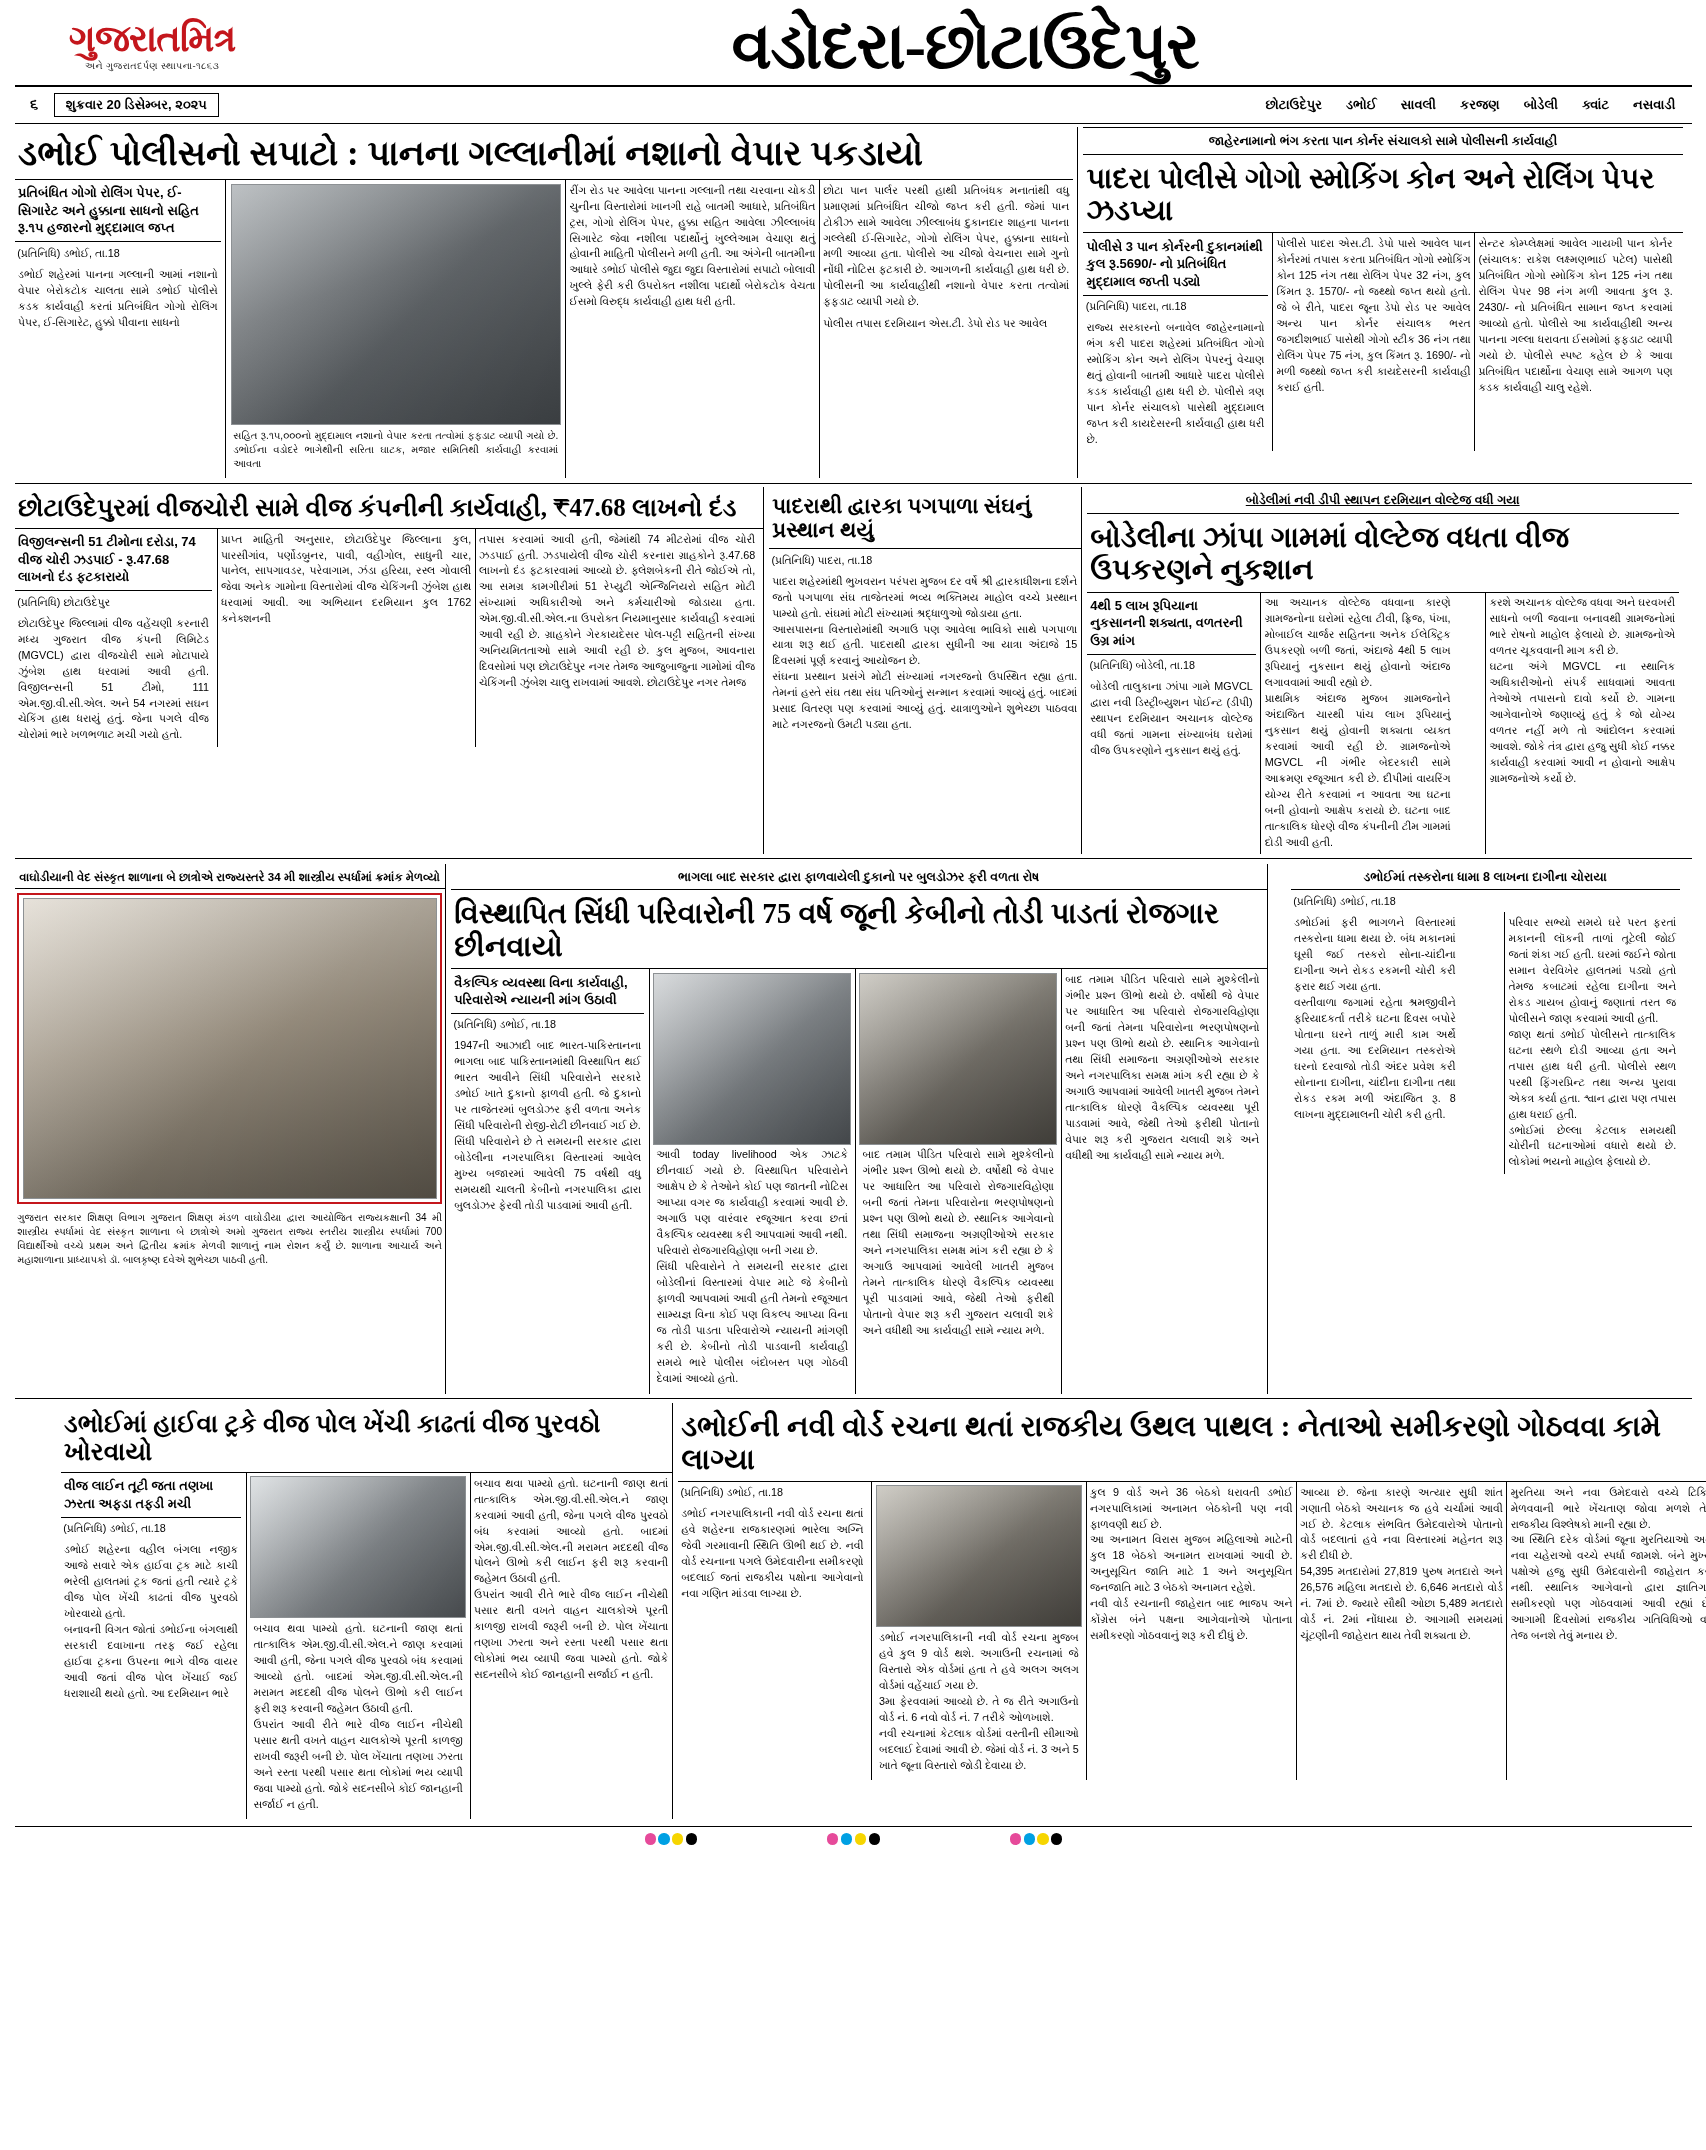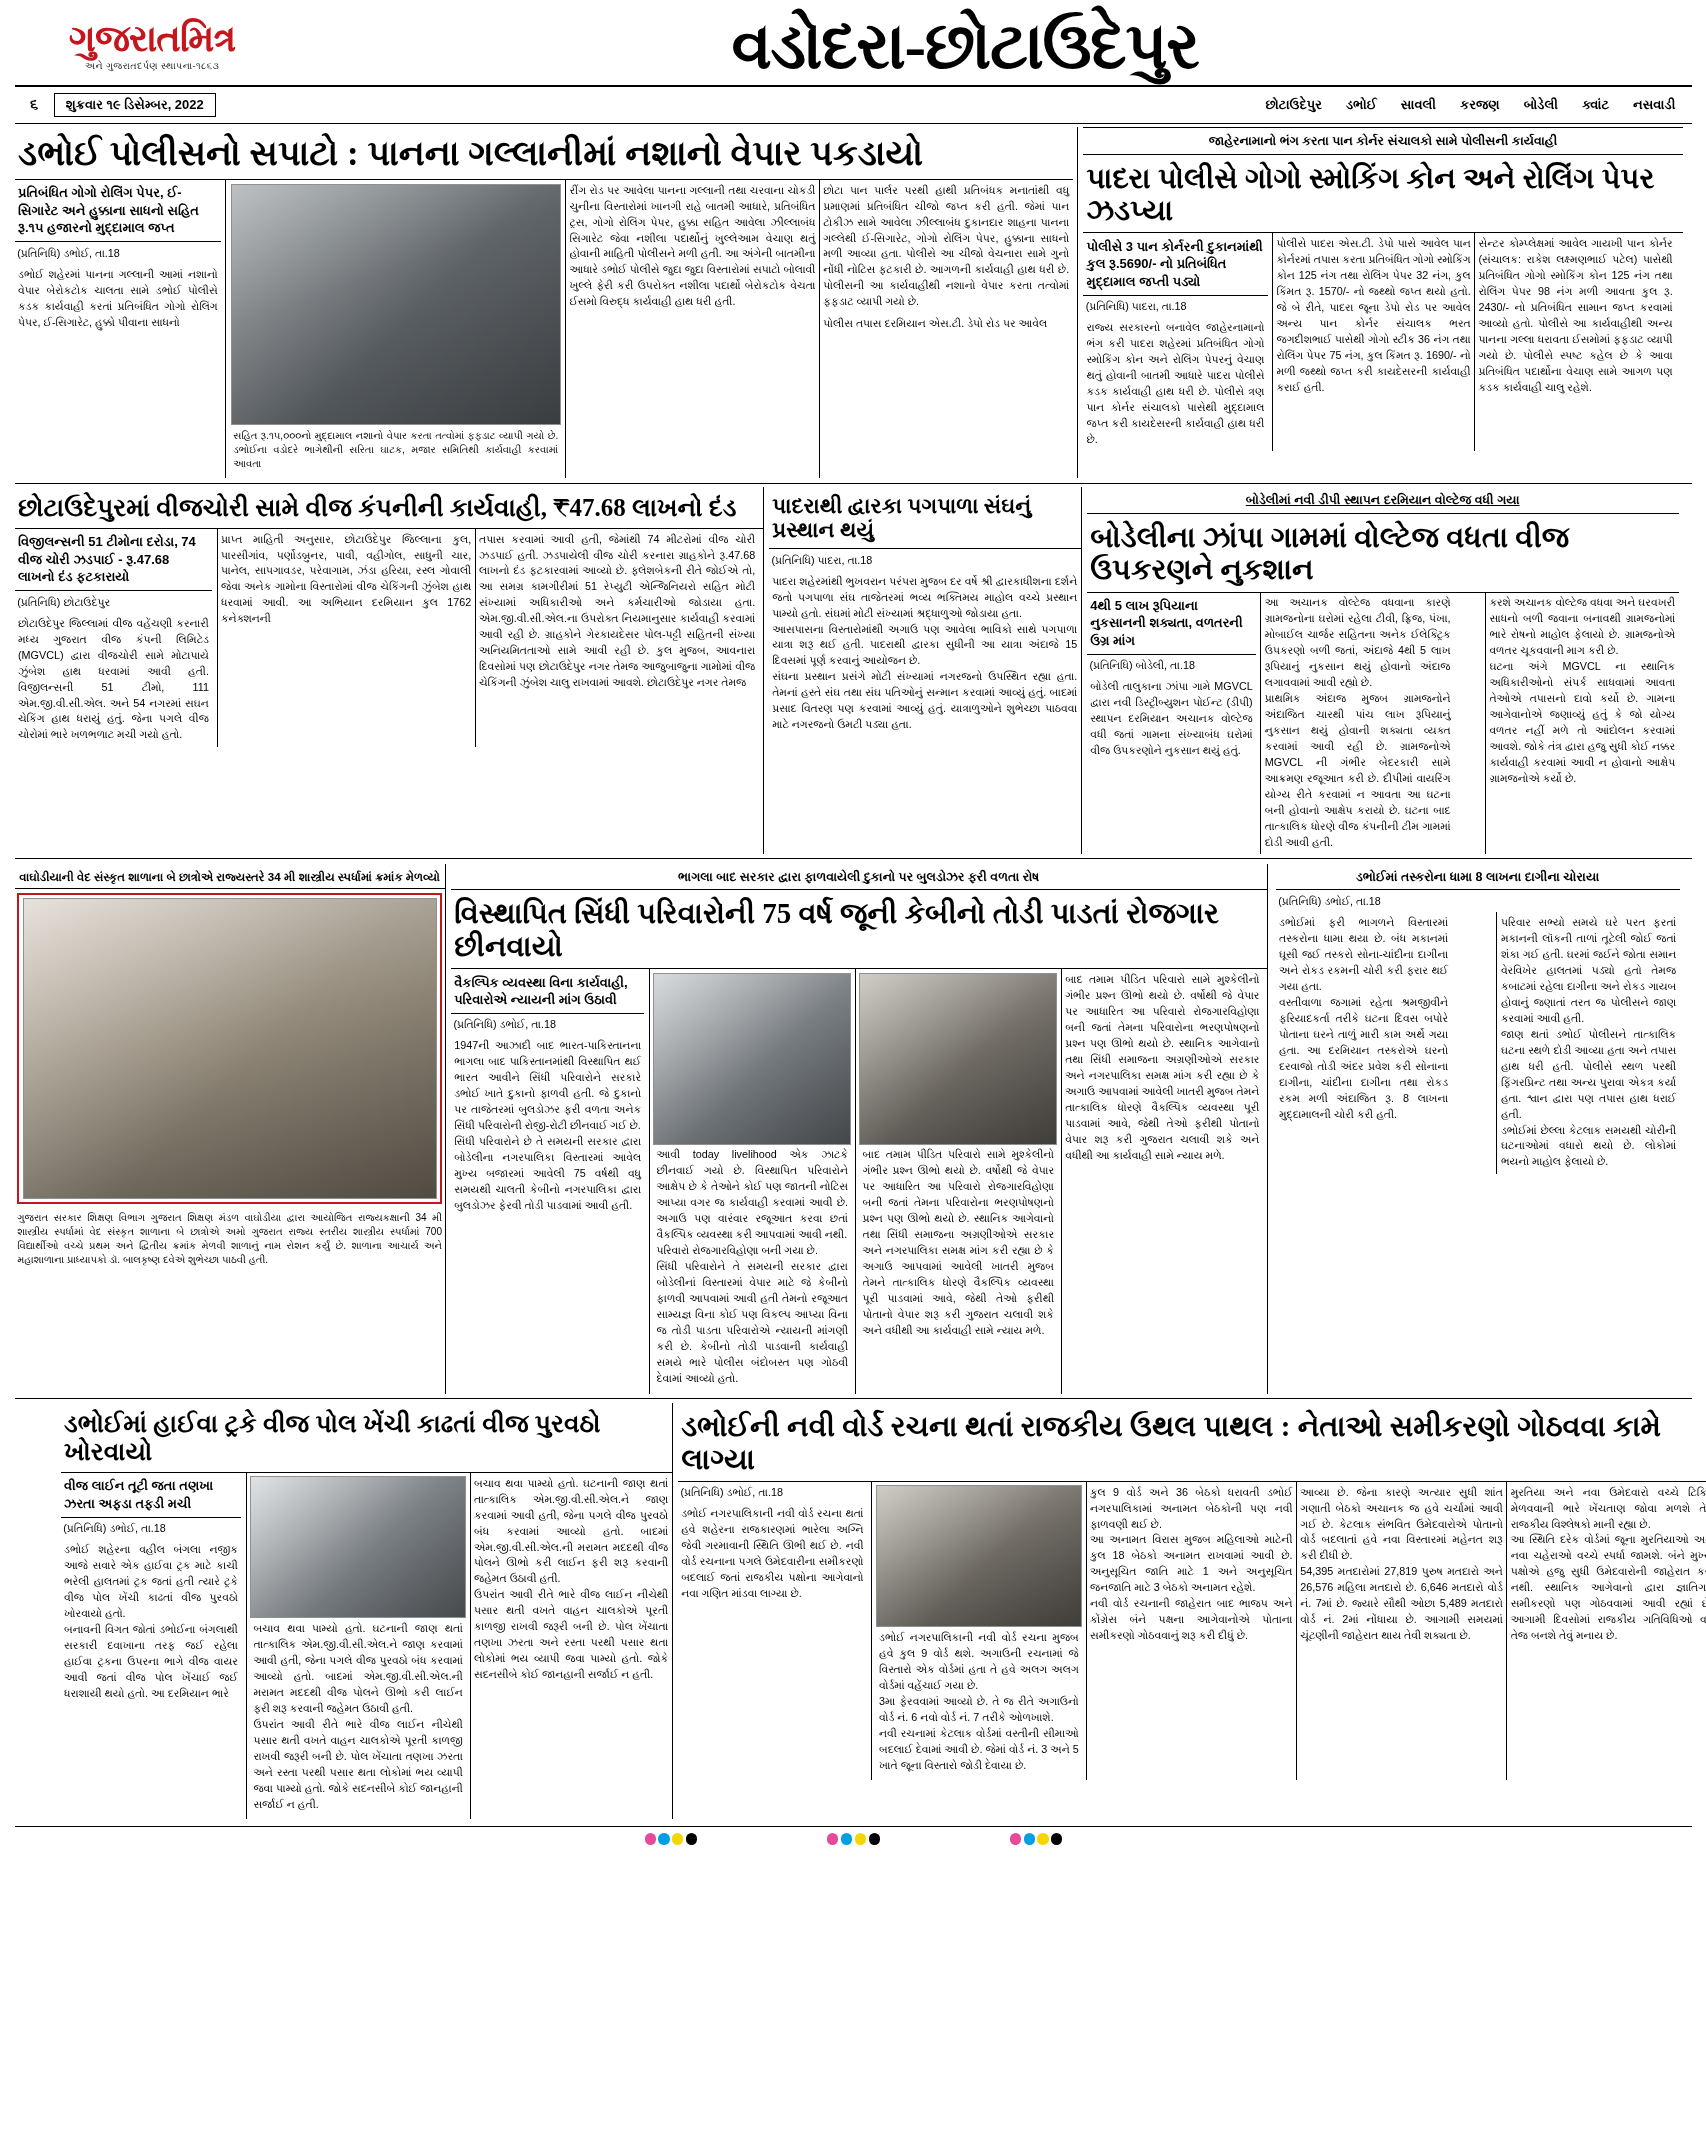--- a/index.html
+++ b/index.html
@@ -167,21 +167,21 @@
     <div class="logo-block">
       <div class="logo-main">ગુજરાતમિત્ર</div>
       <div class="logo-sub">અને ગુજરાતદર્પણ સ્થાપના-૧૮૬૩</div>
     </div>
     <div class="mast-title">વડોદરા-છોટાઉદેપુર</div>
     <div class="mast-right"></div>
   </div>
 
   <div class="infostrip">
     <div class="page-num">૬</div>
-    <div class="date-box">શુક્રવાર ૧૯ ડિસેમ્બર, 2022</div>
+    <div class="date-box">શુક્રવાર 20 ડિસેમ્બર, ૨૦૨૫</div>
     <div class="taluka-list">
       <span>છોટાઉદેપુર</span>
       <span>ડભોઈ</span>
       <span>સાવલી</span>
       <span>કરજણ</span>
       <span>બોડેલી</span>
       <span>ક્વાંટ</span>
       <span>નસવાડી</span>
     </div>
   </div>
@@ -314,21 +314,21 @@
           <div class="body-txt">બાદ તમામ પીડિત પરિવારો સામે મુશ્કેલીનો ગંભીર પ્રશ્ન ઊભો થયો છે. વર્ષોથી જે વેપાર પર આધારિત આ પરિવારો રોજગારવિહોણા બની જતાં તેમના પરિવારોના ભરણપોષણનો પ્રશ્ન પણ ઊભો થયો છે.
 સ્થાનિક આગેવાનો તથા સિંધી સમાજના અગ્રણીઓએ સરકાર અને નગરપાલિકા સમક્ષ માંગ કરી રહ્યા છે કે અગાઉ આપવામાં આવેલી ખાતરી મુજબ તેમને તાત્કાલિક ધોરણે વૈકલ્પિક વ્યવસ્થા પૂરી પાડવામાં આવે, જેથી તેઓ ફરીથી પોતાનો વેપાર શરૂ કરી ગુજરાત ચલાવી શકે અને વધીથી આ કાર્યવાહી સામે ન્યાય મળે.</div>
         </div>
         <div class="col colsep" style="width:202px;">
           <div class="body-txt">બાદ તમામ પીડિત પરિવારો સામે મુશ્કેલીનો ગંભીર પ્રશ્ન ઊભો થયો છે. વર્ષોથી જે વેપાર પર આધારિત આ પરિવારો રોજગારવિહોણા બની જતાં તેમના પરિવારોના ભરણપોષણનો પ્રશ્ન પણ ઊભો થયો છે.
 સ્થાનિક આગેવાનો તથા સિંધી સમાજના અગ્રણીઓએ સરકાર અને નગરપાલિકા સમક્ષ માંગ કરી રહ્યા છે કે અગાઉ આપવામાં આવેલી ખાતરી મુજબ તેમને તાત્કાલિક ધોરણે વૈકલ્પિક વ્યવસ્થા પૂરી પાડવામાં આવે, જેથી તેઓ ફરીથી પોતાનો વેપાર શરૂ કરી ગુજરાત ચલાવી શકે અને વધીથી આ કાર્યવાહી સામે ન્યાય મળે.</div>
         </div>
       </div>
     </div>
 
-    <div class="col colsep" style="width:413px; padding-left:8px;">
+    <div class="col colsep" style="width:413px; padding-left:23px;">
       <div class="kicker" style="border-top:none;">ડભોઈમાં તસ્કરોના ધામા 8 લાખના દાગીના ચોરાયા</div>
       <div class="byline">(પ્રતિનિધિ) ડભોઈ, તા.18</div>
       <div class="row">
         <div class="col" style="width:198px;">
           <div class="body-txt" style="white-space:pre-line;">ડભોઈમાં ફરી ભાગળને વિસ્તારમાં તસ્કરોના ધામા થયા છે. બંધ મકાનમાં ઘૂસી જઈ તસ્કરો સોના-ચાંદીના દાગીના અને રોકડ રકમની ચોરી કરી ફરાર થઈ ગયા હતા.
 વસ્તીવાળા જગામાં રહેતા શ્રમજીવીને ફરિયાદકર્તા તરીકે ઘટના દિવસ બપોરે પોતાના ઘરને તાળું મારી કામ અર્થે ગયા હતા. આ દરમિયાન તસ્કરોએ ઘરનો દરવાજો તોડી અંદર પ્રવેશ કરી સોનાના દાગીના, ચાંદીના દાગીના તથા રોકડ રકમ મળી અંદાજિત રૂ. 8 લાખના મુદ્દામાલની ચોરી કરી હતી.</div>
         </div>
         <div class="col colsep" style="width:206px;margin-left:45px;">
           <div class="body-txt" style="white-space:pre-line;">પરિવાર સભ્યો સમયે ઘરે પરત ફરતાં મકાનની લૉકની તાળાં તૂટેલી જોઈ જતાં શંકા ગઈ હતી. ઘરમાં જઈને જોતા સમાન વેરવિખેર હાલતમાં પડ્યો હતો તેમજ કબાટમાં રહેલા દાગીના અને રોકડ ગાયબ હોવાનું જણાતાં તરત જ પોલીસને જાણ કરવામાં આવી હતી.
 જાણ થતાં ડભોઈ પોલીસને તાત્કાલિક ઘટના સ્થળે દોડી આવ્યા હતા અને તપાસ હાથ ધરી હતી. પોલીસે સ્થળ પરથી ફિંગરપ્રિન્ટ તથા અન્ય પુરાવા એકત્ર કર્યા હતા. શ્વાન દ્વારા પણ તપાસ હાથ ધરાઈ હતી.

